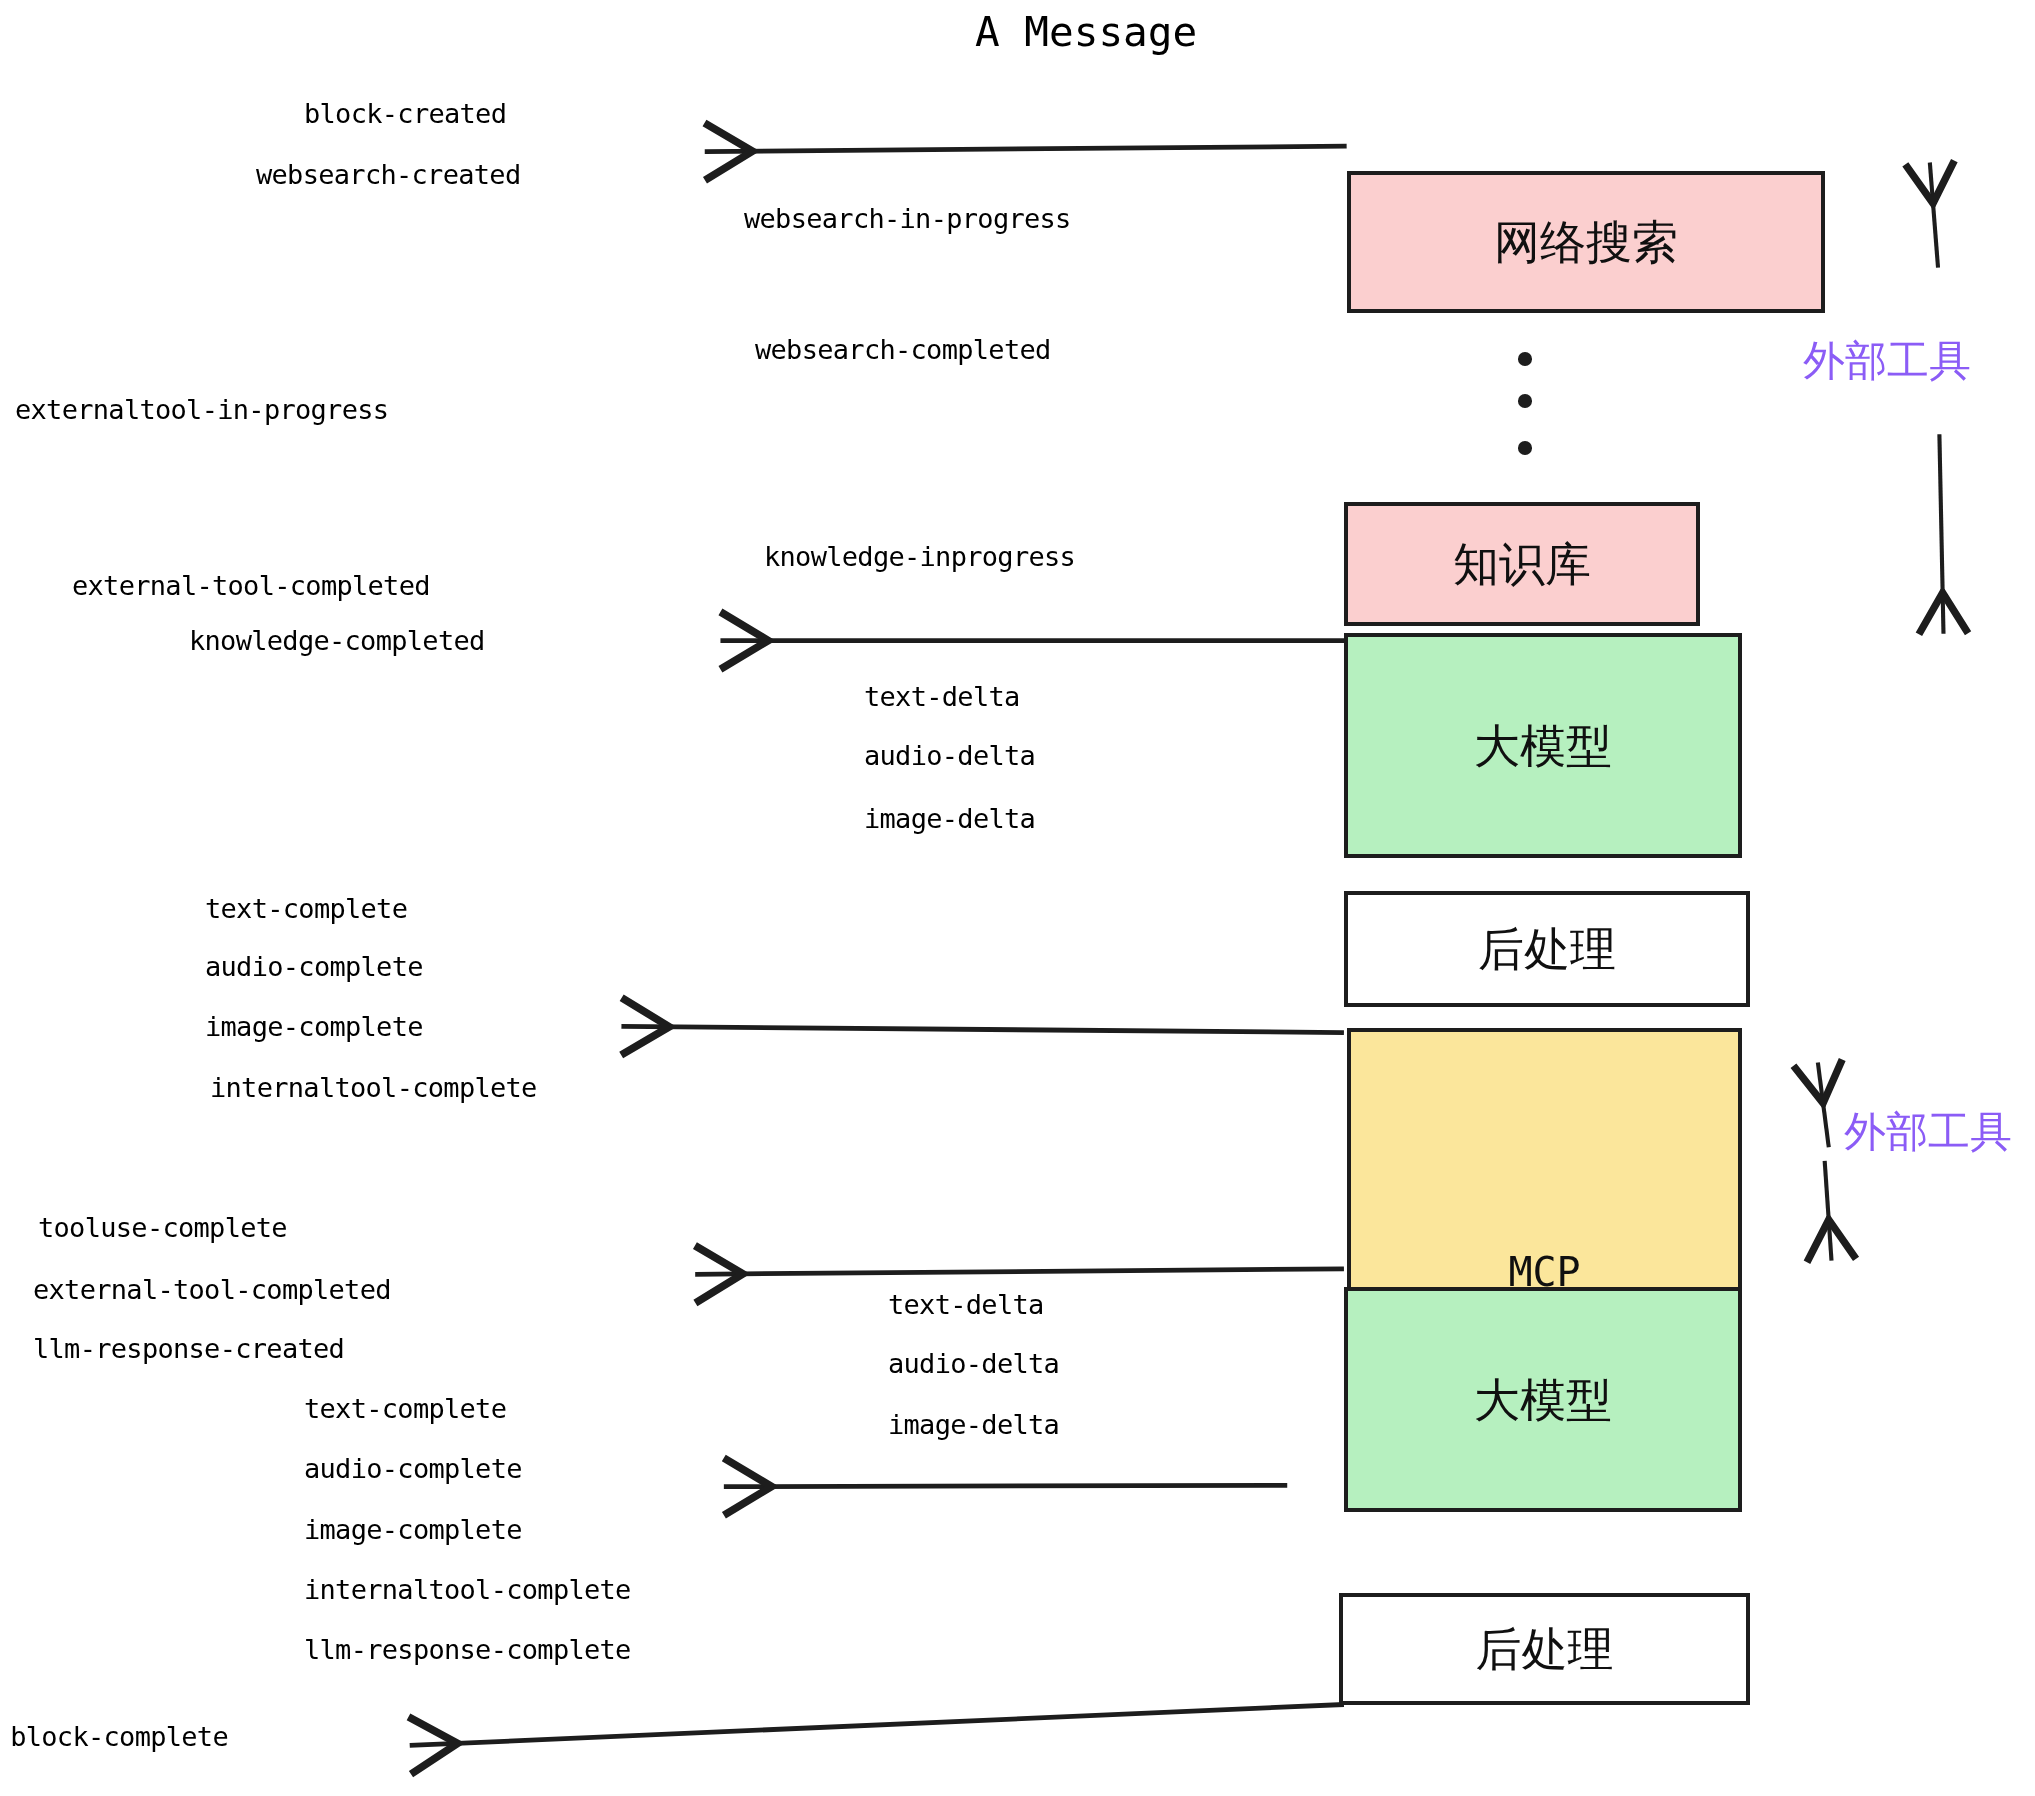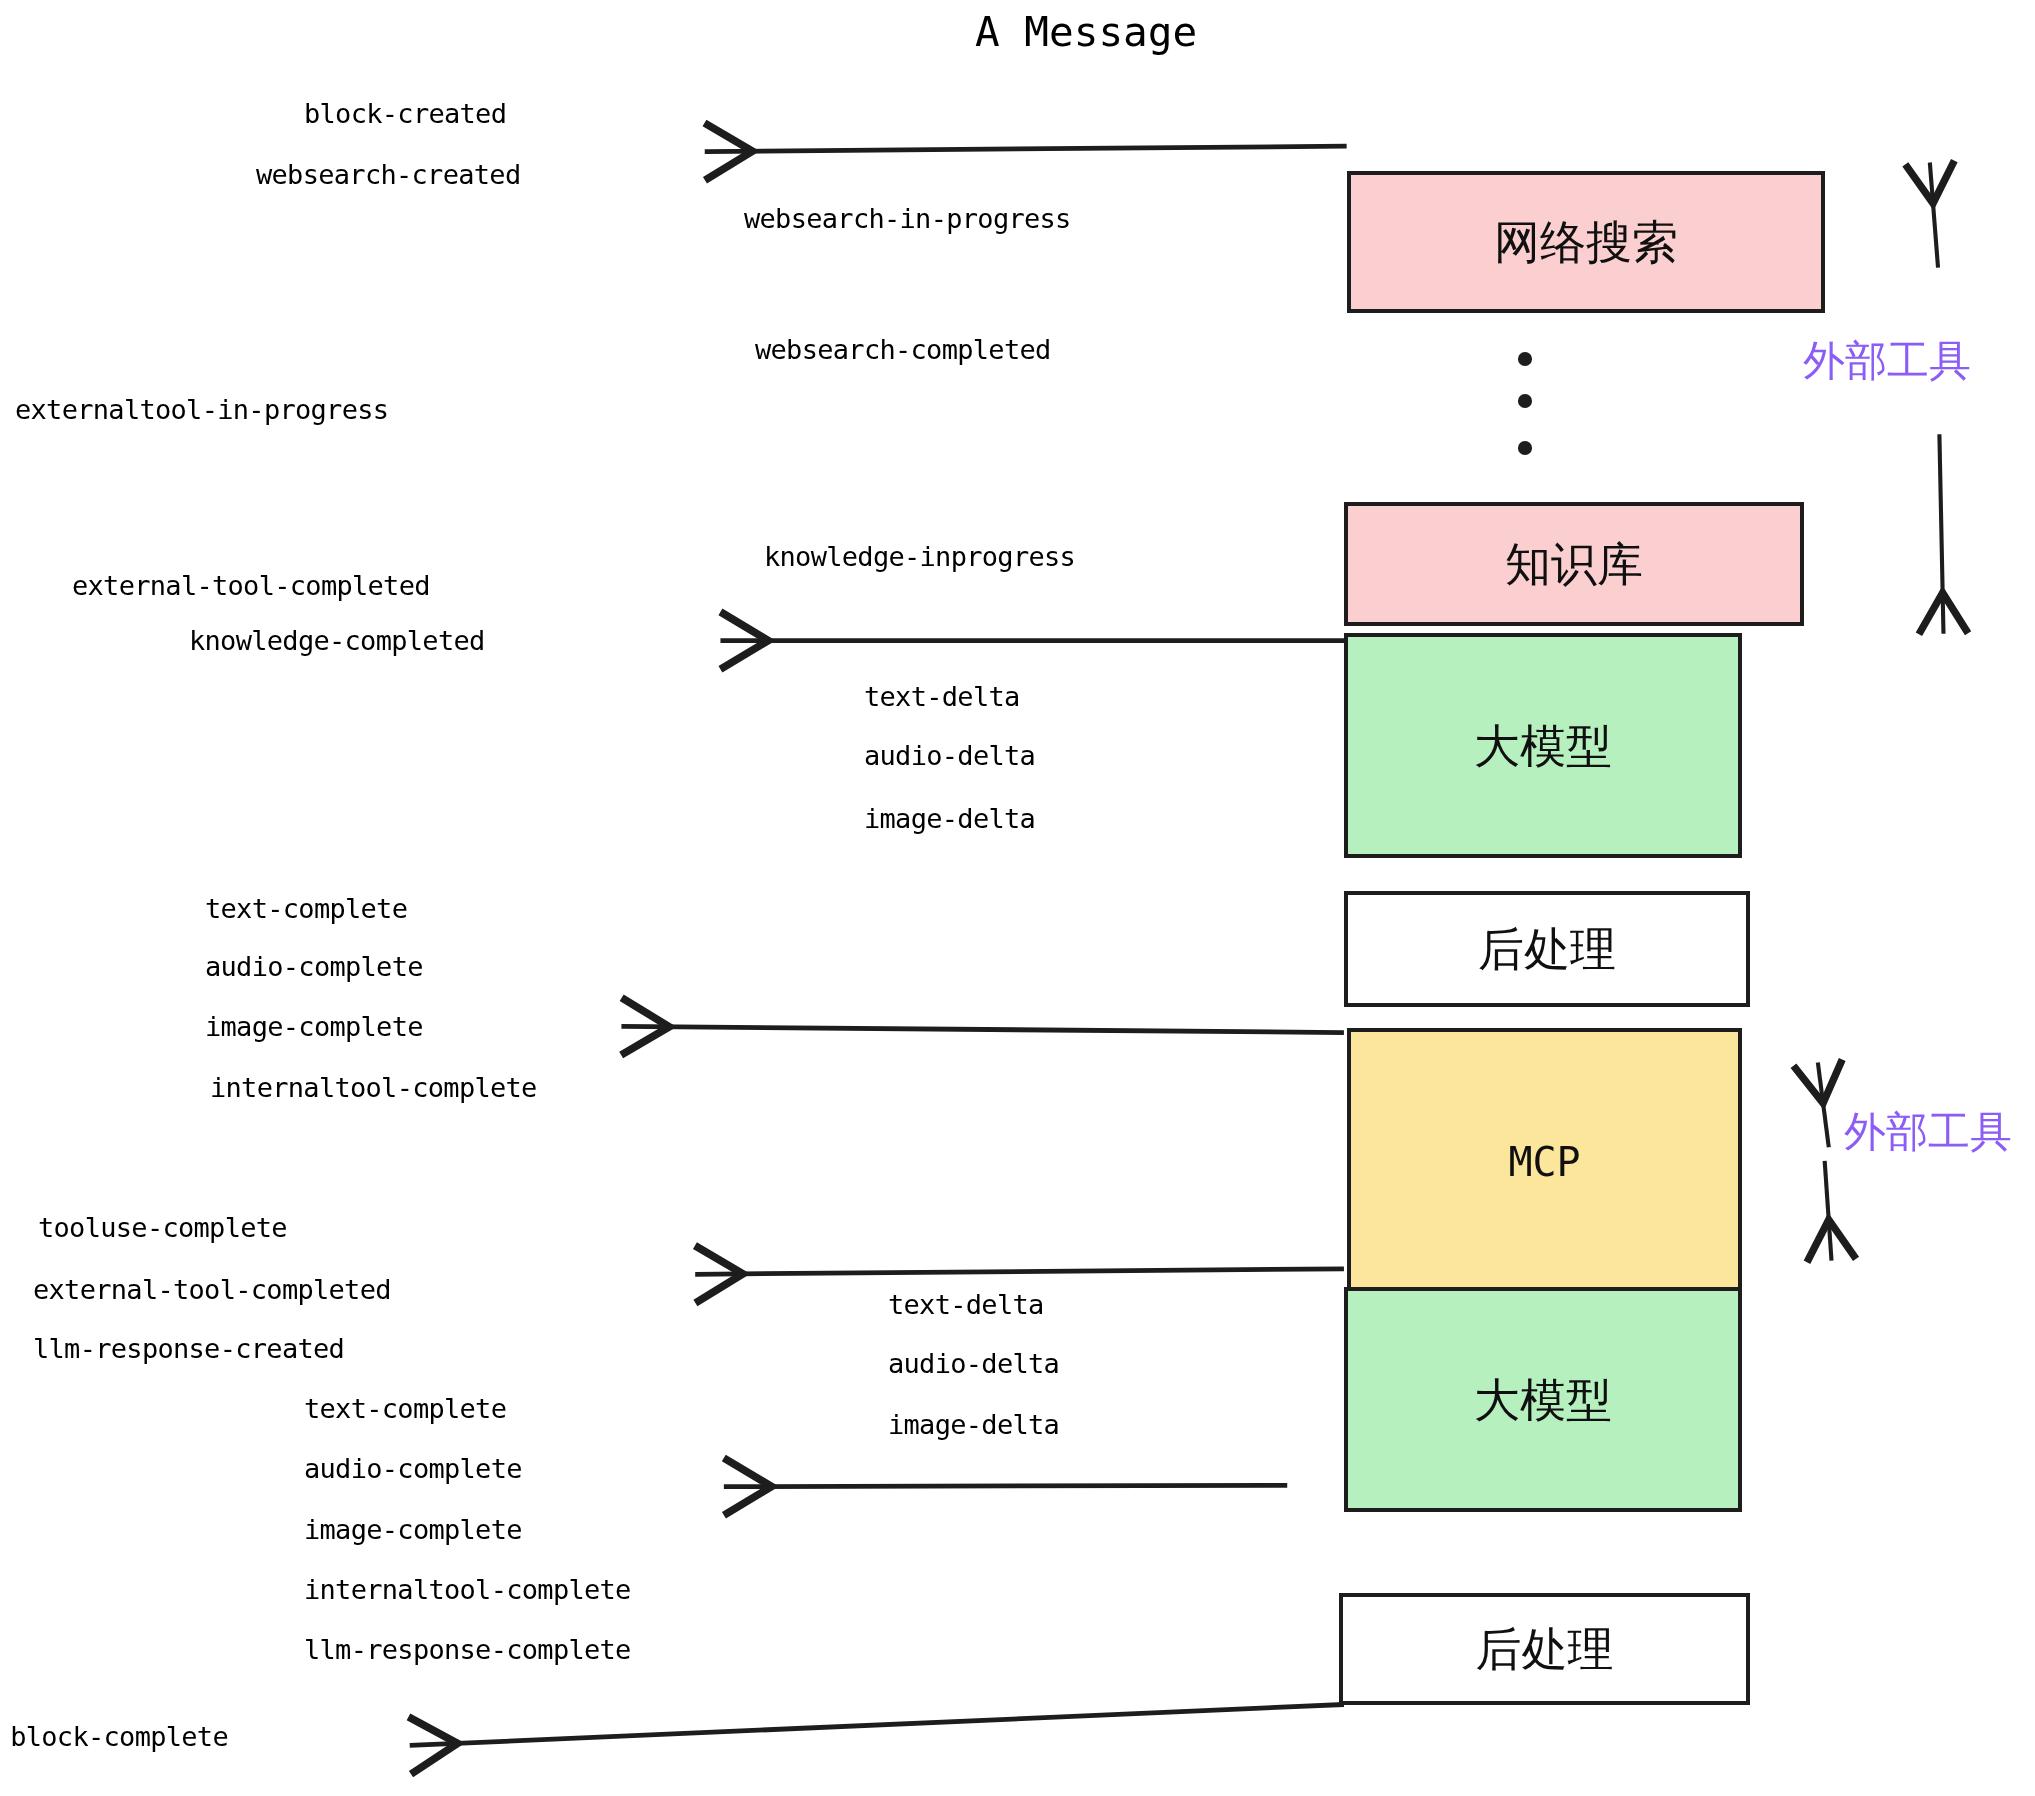--- a/index.html
+++ b/index.html
@@ -103,33 +103,33 @@
     <line x1="2840" y1="636" x2="2846" y2="928" stroke="#1d1d1d" stroke-width="6" marker-end="url(#ahup)"></line>
 
     <line x1="2678" y1="1680" x2="2662" y2="1556" stroke="#1d1d1d" stroke-width="6" marker-end="url(#ahup)"></line>
     <line x1="2672" y1="1700" x2="2682" y2="1846" stroke="#1d1d1d" stroke-width="6" marker-end="url(#ahup)"></line>
   </svg>
 
   <div class="boxnode" style="left:1347px; top:171px; width:478px; height:142px; background:#fbcfcf;">
     <span class="cjk">网络搜索</span>
   </div>
 
-  <div class="boxnode" style="left:1344px; top:502px; width:460px; height:124px; background:#fbcfcf;">
+  <div class="boxnode" style="left:1344px; top:502px; width:356px; height:124px; background:#fbcfcf;">
     <span class="cjk">知识库</span>
   </div>
 
   <div class="boxnode" style="left:1344px; top:633px; width:398px; height:225px; background:#b6f0bf;">
     <span class="cjk">大模型</span>
   </div>
 
   <div class="boxnode" style="left:1344px; top:891px; width:406px; height:116px; background:#ffffff;">
     <span class="cjk">后处理</span>
   </div>
 
-  <div class="boxnode" style="left:1347px; top:1028px; width:395px; height:268px; background:#fbe69b;">
+  <div class="boxnode" style="left:1347px; top:1028px; width:395px; height:268px; background:#fbe69b;align-items:flex-end;">
     <span class="latin">MCP</span>
   </div>
 
   <div class="boxnode" style="left:1344px; top:1287px; width:398px; height:225px; background:#b6f0bf;">
     <span class="cjk">大模型</span>
   </div>
 
   <div class="boxnode" style="left:1339px; top:1593px; width:411px; height:112px; background:#ffffff;">
     <span class="cjk">后处理</span>
   </div>

